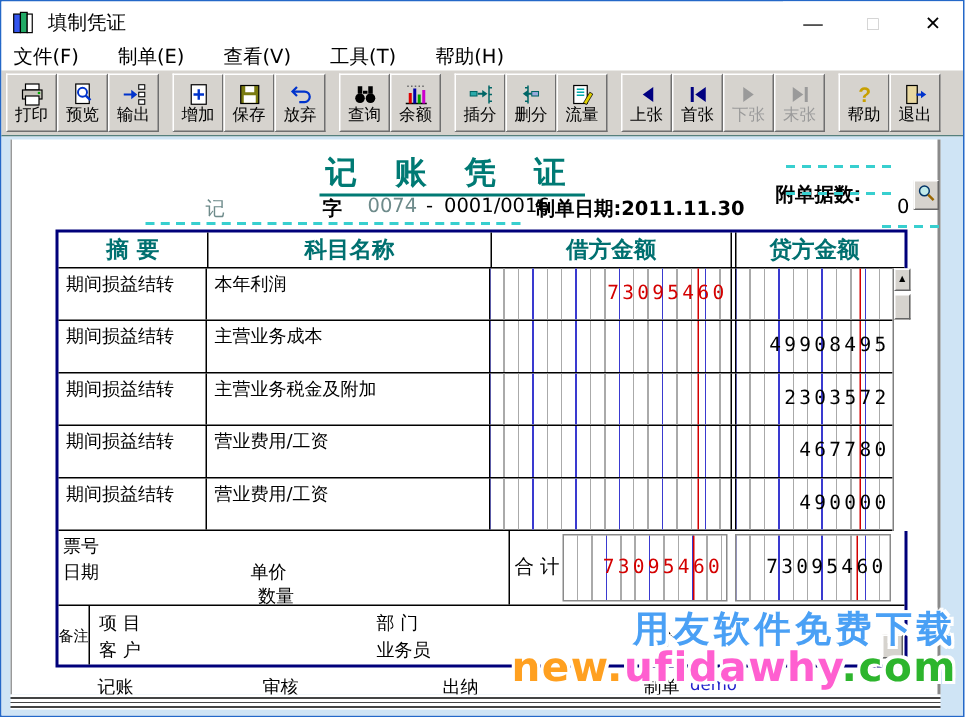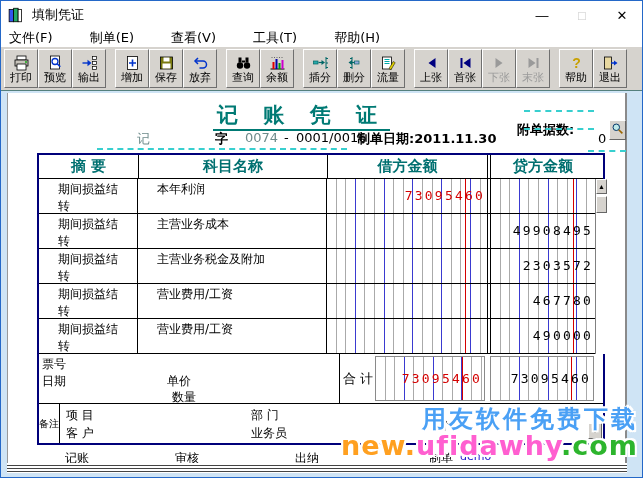--- a/index.html
+++ b/index.html
@@ -9,21 +9,21 @@
 
   
   .titlebar { height:28px; display:flex; align-items:center; background:#fff; }
   .tb-icon { width:18px; height:18px; margin-left:7px; }
   .tb-title { font-size:13px; margin-left:6px; color:#000; }
   .tb-btns { margin-left:auto; display:flex; height:100%; }
   .tb-btn { width:40px; border:none; background:#fff; font-size:13px; color:#000; padding:0; }
   .btn-max { color:#c9c9c9; }
 
   
-  .menubar { height:18px; display:flex; align-items:center; padding-left:8px; background:#fff; font-size:13px;gap:11px; }
+  .menubar { height:18px; display:flex; align-items:center; padding-left:8px; background:#fff; font-size:13px; }
   .menu-item { margin-right:26px; color:#000; cursor:default; }
 
   
   .toolbar { height:44px; background:#d6d3ce; border-bottom:1px solid #55807d;
              display:flex; align-items:center; padding-left:3px; }
   .tgroup { display:flex; margin-right:9px; }
   .tbtn { width:34px; height:39px; background:#d6d3ce; border:1px solid; border-color:#fff #6f6f6f #6f6f6f #fff;
           display:flex; flex-direction:column; align-items:center; justify-content:center; padding:0; }
   .ticon { width:17px; height:16px; display:block; }
   .ticon svg { width:17px; height:16px; display:block; }
@@ -60,21 +60,21 @@
   .d4 { left:580px; top:57px; width:38px; }
 
   
   .vtable { position:absolute; left:29px; top:60px; width:568px; height:292px;
             border:2px solid #00007a; background:#fff; }
   .thead, .trow { display:grid; grid-template-columns:99px 189px 160px 4px 104px 12px; }
   .thead { height:24px; border-bottom:1px solid #000; }
   .th { color:#007070; font-weight:bold; font-size:15px; text-align:center; line-height:23px; }
   .col-div { border-left:1px solid #000; border-right:1px solid #000; }
   .trow { height:35px; border-bottom:1px solid #000; }
-  .td { font-size:12px; padding:2px 19px; overflow:hidden; color:#000; }
+  .td { font-size:12px; padding:2px 5px; overflow:hidden; color:#000; }
   .td-sum, .td-acc { border-right:1px solid #000; }
   .ruled { background-image:
       linear-gradient(#d40000,#d40000),
       repeating-linear-gradient(90deg,transparent 0 27.8px,#3a3ad0 27.8px 28.8px),
       repeating-linear-gradient(90deg,transparent 0 8.6px,#aaa 8.6px 9.6px);
     background-size:1px 100%, auto, auto;
     background-position:calc(100% - 21px) 0, 0 0, 0 0;
     background-repeat:no-repeat, repeat, repeat; }
   .amt { display:block; text-align:right; line-height:33px; padding-right:2px;
          font-family:"DejaVu Sans Mono", monospace; font-size:13px; letter-spacing:2.2px; color:#000; }

